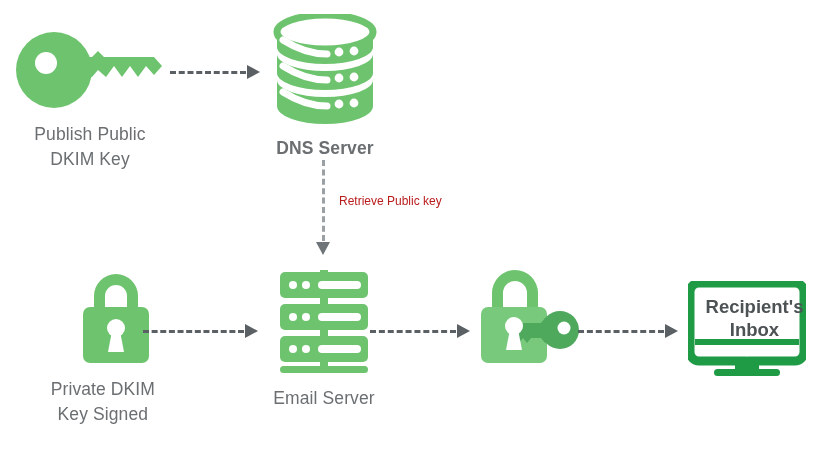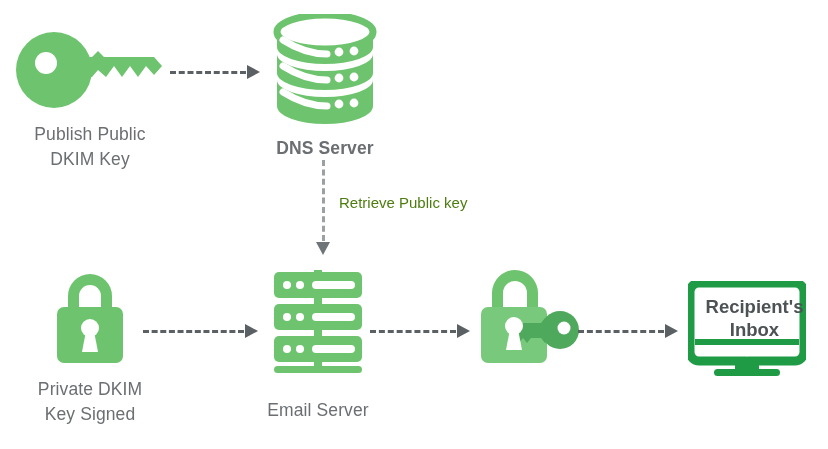--- a/index.html
+++ b/index.html
@@ -75,22 +75,22 @@
   .arrow-v .head {
     width: 0; height: 0;
     border-left: 7px solid transparent;
     border-right: 7px solid transparent;
     border-top: 13px solid #6e7478;
     margin-top: 1px;
     flex: 0 0 auto;
   }
   .edge-label {
     position: absolute;
-    color: #4d7c0f;
-    font-size: 15px;
+    color: #b91c1c;
+    font-size: 12px;
     font-family: "Liberation Sans", sans-serif;
     white-space: nowrap;
   }
 
   
   .screen-text {
     position: absolute;
     left: 15px; right: 0;
     top: 14px;
     text-align: center;
@@ -155,21 +155,21 @@
     </div>
     <div class="caption">DNS Server</div>
   </div>
 
   <div class="arrow-v" style="left:316px; top:160px; height:95px;">
     <div class="shaft"></div>
     <div class="head"></div>
   </div>
   <div class="edge-label" style="left:339px; top:194px;">Retrieve Public key</div>
 
-  <div class="node" style="left:25px; top:265px; width:130px;">
+  <div class="node" style="left:25px; top:265px; width:130px;align-items:flex-end;">
     <div class="icon-box">
       <svg width="78" height="100" viewBox="0 0 78 100" aria-hidden="true">
 
         <path d="M17 46 L17 31 A22 22 0 0 1 61 31 L61 46
                  L50 46 L50 31 A11 11 0 0 0 28 31 L28 46 Z" fill="#6ec46e"></path>
 
         <rect x="6" y="42" width="66" height="56" rx="7" fill="#6ec46e"></rect>
 
         <circle cx="39" cy="63" r="9" fill="#ffffff"></circle>
         <path d="M35 66 L43 66 L47 87 L31 87 Z" fill="#ffffff"></path>
@@ -177,21 +177,21 @@
     </div>
     <div class="caption">Private DKIM
 Key Signed</div>
   </div>
 
   <div class="arrow-h" style="left:143px; top:324px; width:115px;">
     <div class="shaft"></div>
     <div class="head"></div>
   </div>
 
-  <div class="node" style="left:247px; top:270px; width:142px;gap:12px;">
+  <div class="node" style="left:253px; top:270px; width:142px;">
     <div class="icon-box">
       <svg width="96" height="104" viewBox="0 0 96 104" aria-hidden="true">
         <g fill="#6ec46e">
 
           <rect x="44" y="0" width="8" height="96"></rect>
 
           <rect x="4" y="2" width="88" height="26" rx="5"></rect>
           <rect x="4" y="34" width="88" height="26" rx="5"></rect>
           <rect x="4" y="66" width="88" height="26" rx="5"></rect>
 

